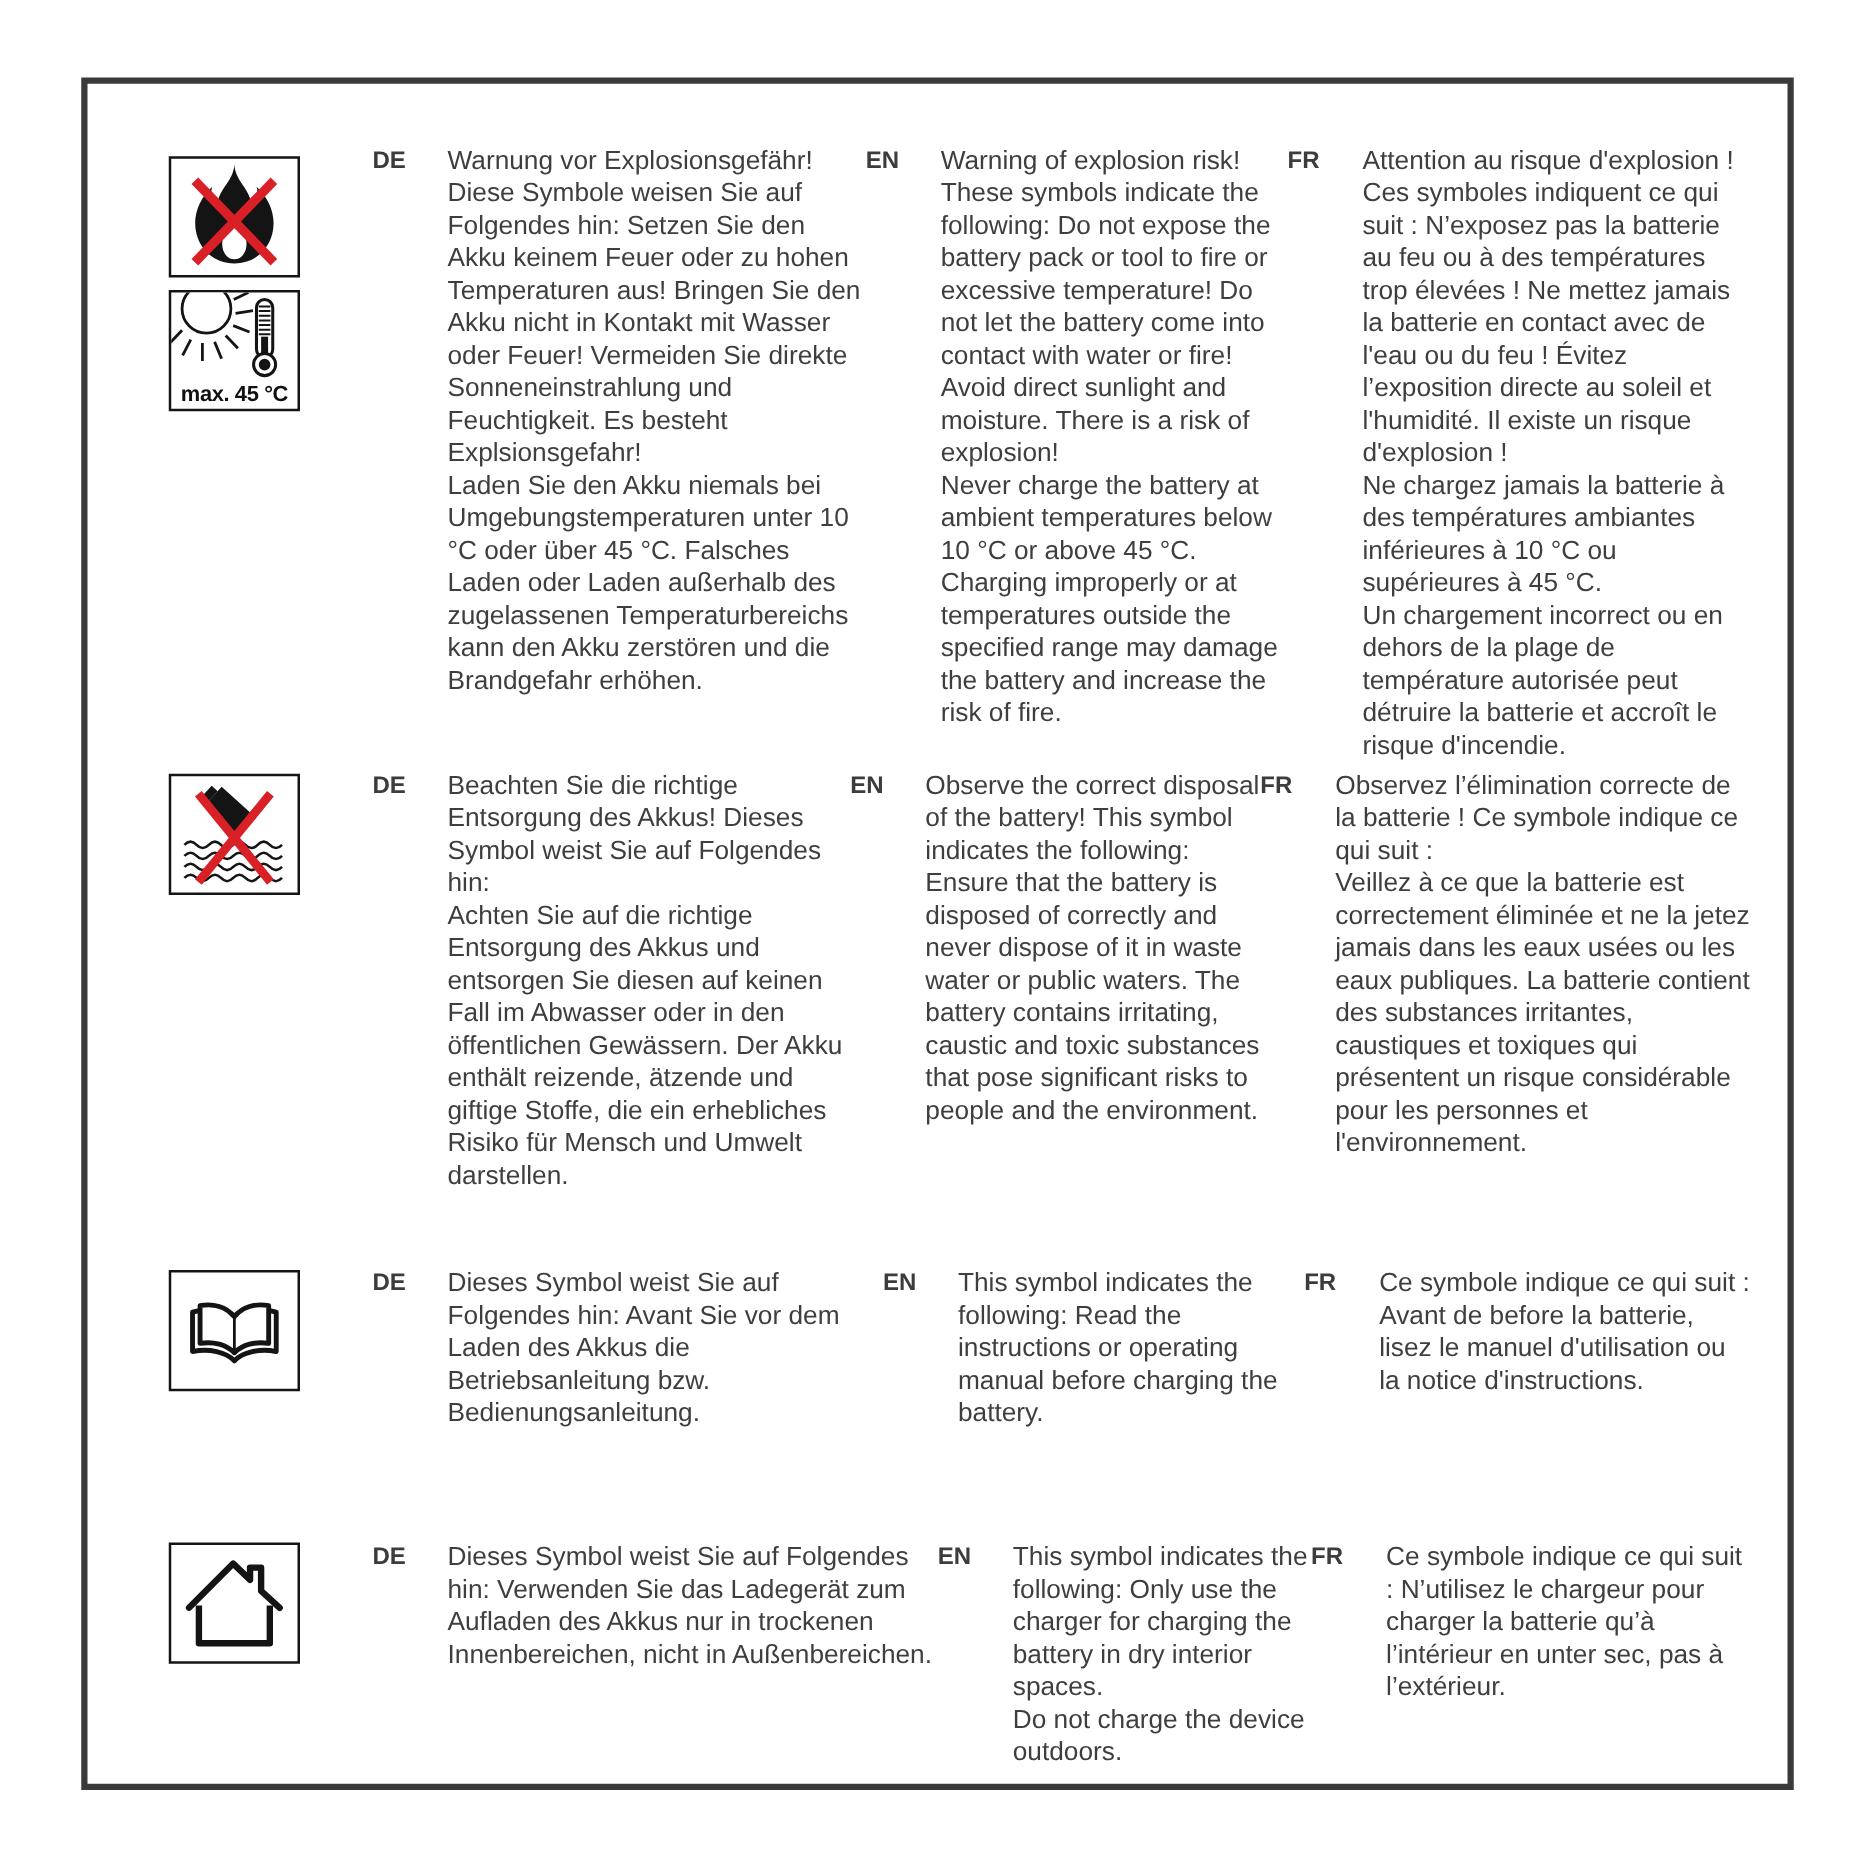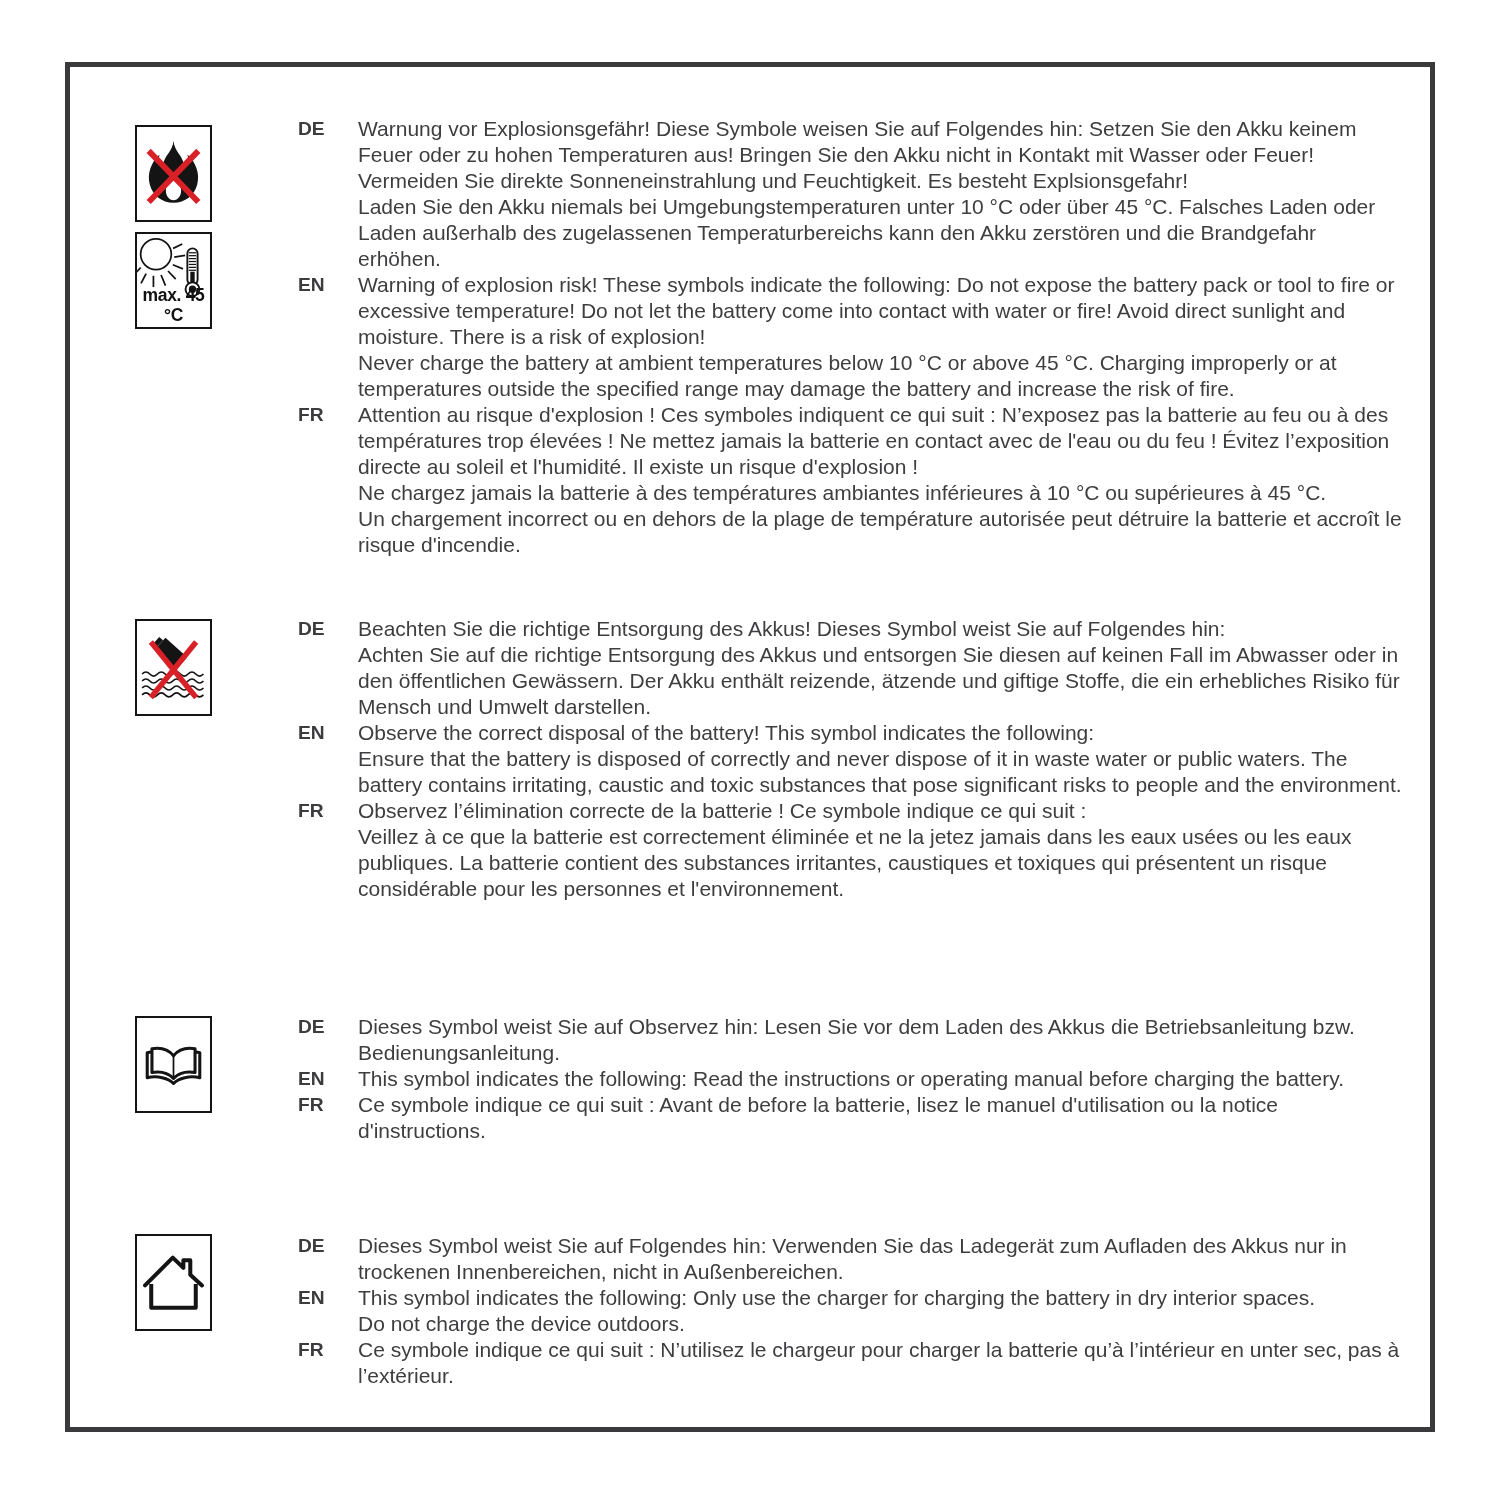--- a/index.html
+++ b/index.html
@@ -8,30 +8,30 @@
     font-family:"Liberation Sans", sans-serif; color:#3e3e40;
     overflow:hidden;
   }
   .frame {
     position:absolute; left:65px; top:62px; width:1360px; height:1360px;
     border:5px solid #3a3a3c; background:#ffffff;
   }
   .section { position:absolute; left:135px; display:flex; align-items:flex-start; }
   .icon-col { width:98px; margin-right:65px; display:flex; flex-direction:column; flex:none; }
   .icon-box {
-    width:77px; height:97px; box-sizing:border-box; border:2.5px solid #141414;
+    width:105px; height:97px; box-sizing:border-box; border:2.5px solid #141414;
     background:#fff; position:relative; flex:none;
   }
   .icon-box svg { display:block; width:100%; height:100%; }
   .icon-caption {
     position:absolute; left:1px; right:1px; bottom:2px; text-align:center;
     font-weight:700; font-size:17.5px; letter-spacing:-0.3px; color:#111;
     background:transparent; line-height:20px;
   }
-  .entries { width:1104px; display:flex; flex-direction:column; }
+  .entries { width:1104px; display:flex; flex-direction:row; }
   .entry { display:flex; align-items:flex-start; }
   .entry-lang {
     width:60px; flex:none; font-weight:700; font-size:19.2px; line-height:26px;
     color:#3c3c3e;
   }
   .entry-text {
     flex:1; font-size:21px; line-height:26px; white-space:pre-line;
     color:#3e3e40;
   }
 </style>
@@ -144,21 +144,21 @@
       <svg viewBox="0 0 100 100">
         <path d="M50 38 C43 29.5 32 26.5 20.5 28.5 L20.5 61 C32 59 43 62 50 69 C57 62 68 59 79.5 61 L79.5 28.5 C68 26.5 57 29.5 50 38 Z" fill="#ffffff" stroke="#141414" stroke-width="4.2" stroke-linejoin="round"></path>
         <path d="M20.5 32.5 L14 34 L14 68 C28 65 43 68.5 50 76 C57 68.5 72 65 86 68 L86 34 L79.5 32.5" fill="none" stroke="#141414" stroke-width="4.2" stroke-linejoin="round"></path>
         <path d="M50 38 L50 69" stroke="#141414" stroke-width="2.4"></path>
       </svg>
     </div>
   </div>
   <div class="entries">
     <div class="entry">
       <div class="entry-lang">DE</div>
-      <div class="entry-text">Dieses Symbol weist Sie auf Observez hin: Lesen Sie vor dem Laden des Akkus die Betriebsanleitung bzw. Bedienungsanleitung.</div>
+      <div class="entry-text">Dieses Symbol weist Sie auf Folgendes hin: Avant Sie vor dem Laden des Akkus die Betriebsanleitung bzw. Bedienungsanleitung.</div>
     </div>
     <div class="entry">
       <div class="entry-lang">EN</div>
       <div class="entry-text">This symbol indicates the following: Read the instructions or operating manual before charging the battery.</div>
     </div>
     <div class="entry">
       <div class="entry-lang">FR</div>
       <div class="entry-text">Ce symbole indique ce qui suit : Avant de before la batterie, lisez le manuel d'utilisation ou la notice d'instructions.</div>
     </div>
   </div>

